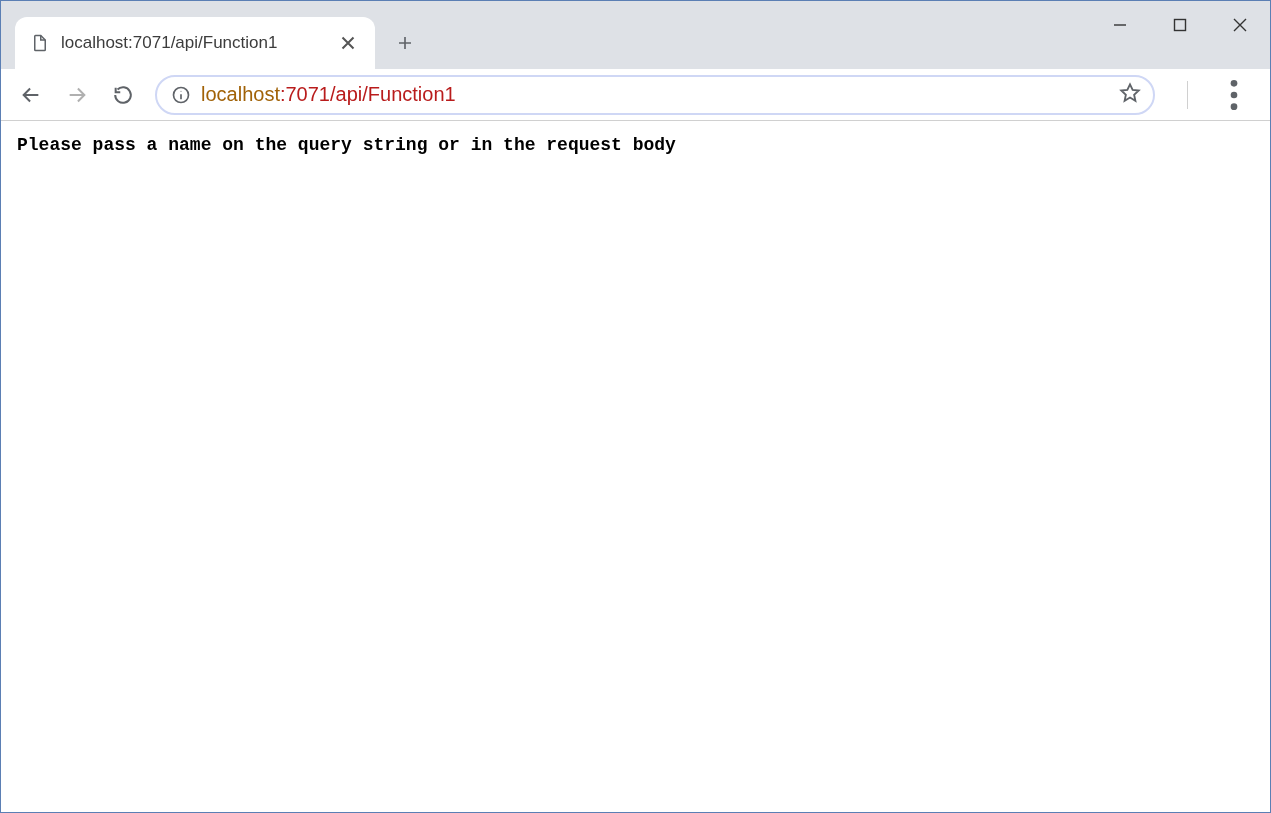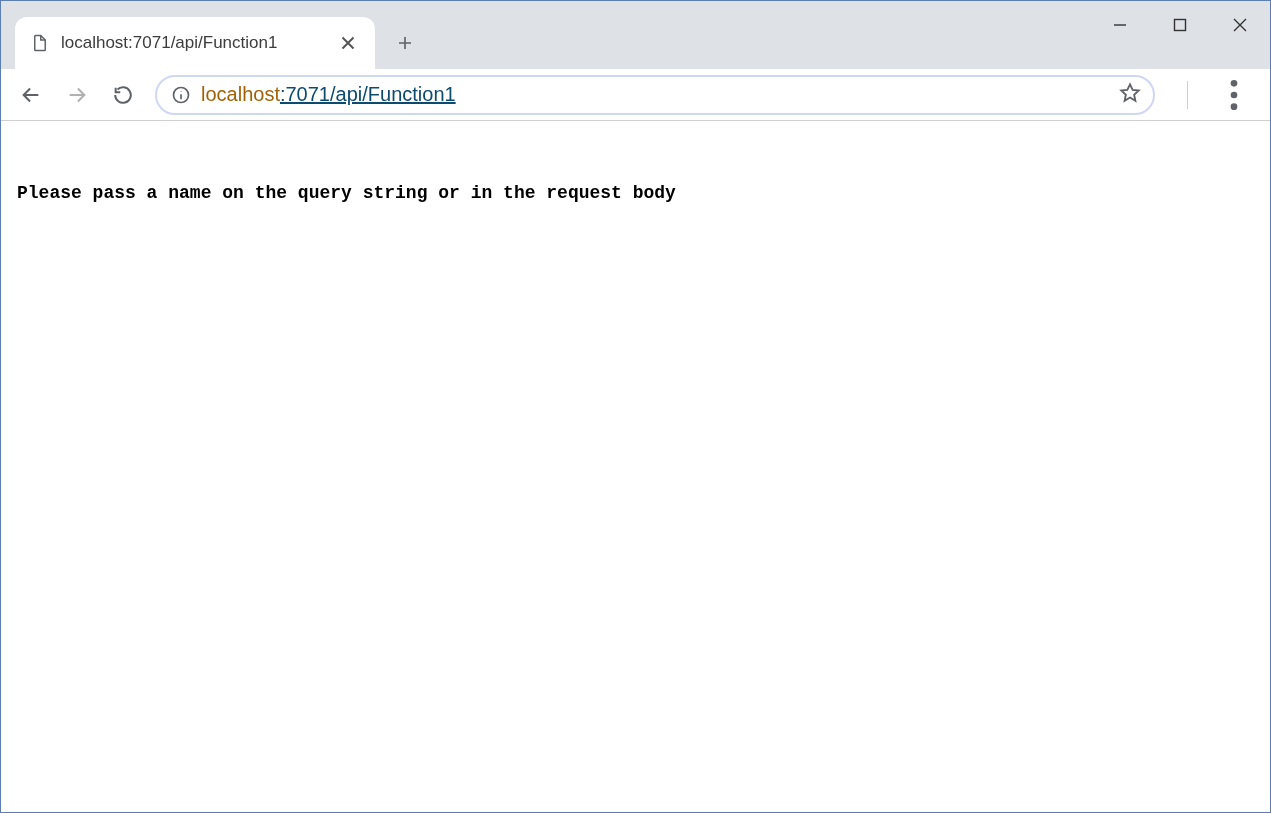--- a/index.html
+++ b/index.html
@@ -120,21 +120,21 @@
   .omnibox .site-info { color:#5f6368; display:flex; align-items:center; }
   .omnibox .site-info svg { width:20px; height:20px; }
   .omnibox .url {
     flex:1;
     font-size: 20px;
     color:#202124;
     white-space:nowrap;
     overflow:hidden;
   }
   .omnibox .url .host-main { color:#a16207; }
-  .omnibox .url .url-rest { color:#0c4a6e;text-decoration:underline; }
+  .omnibox .url .url-rest { color:#b91c1c; }
   .omnibox .star { color:#5f6368; }
   .omnibox .star svg { width:22px; height:22px; }
 
   .toolbar-sep {
     width:1px;
     height: 28px;
     background:#d0d0d0;
     margin: 0 20px 0 20px;
   }
   .menu-btn {
@@ -149,21 +149,20 @@
     flex:1;
     background:#ffffff;
     padding: 14px 16px;
   }
   .content pre {
     font-family: "Consolas", "Courier New", monospace;
     font-size: 18px;
     font-weight: 600;
     color: #000;
     white-space: pre-wrap;
-    margin-top: 48px;
   }
 </style>
 </head>
 <body>
 
 <div class="titlebar">
   <div class="tabstrip">
     <div class="tab">
       <span class="favicon">
         <svg viewBox="0 0 24 24" fill="none" stroke="currentColor" stroke-width="2">

